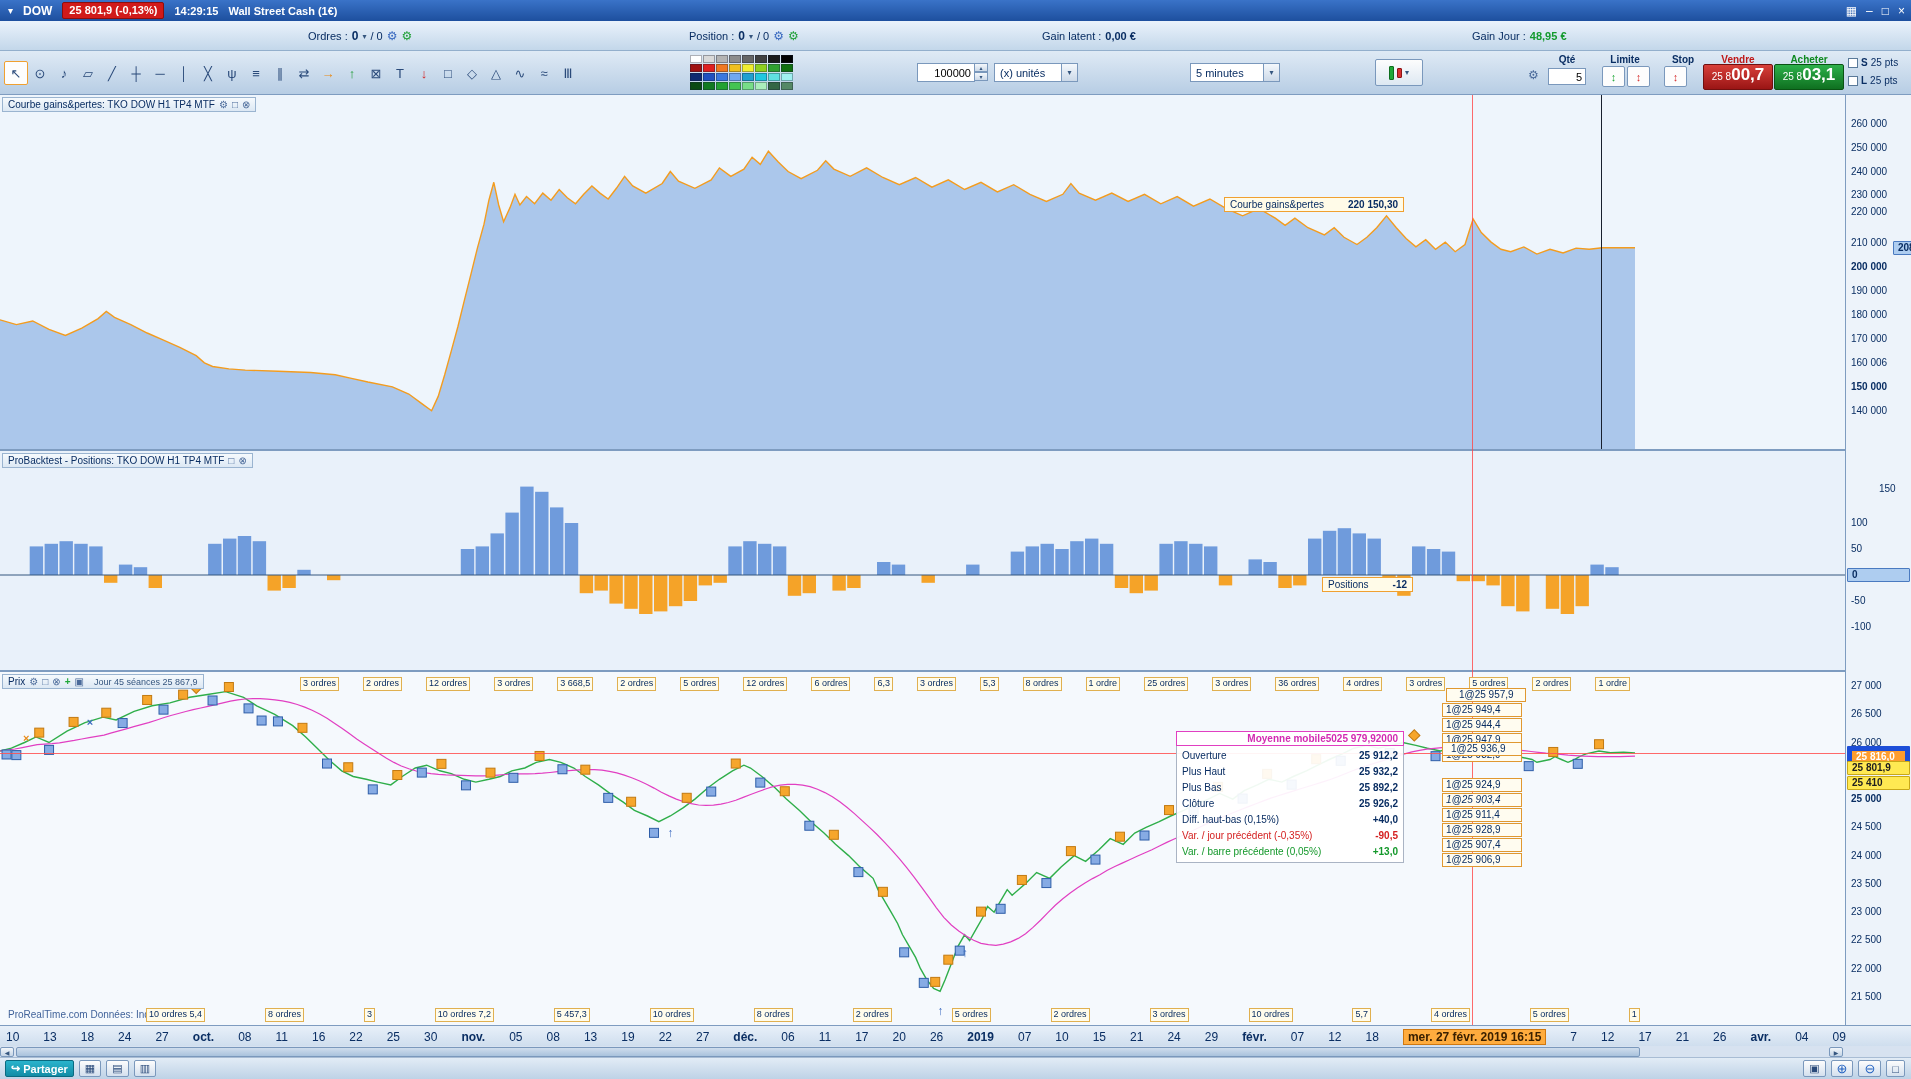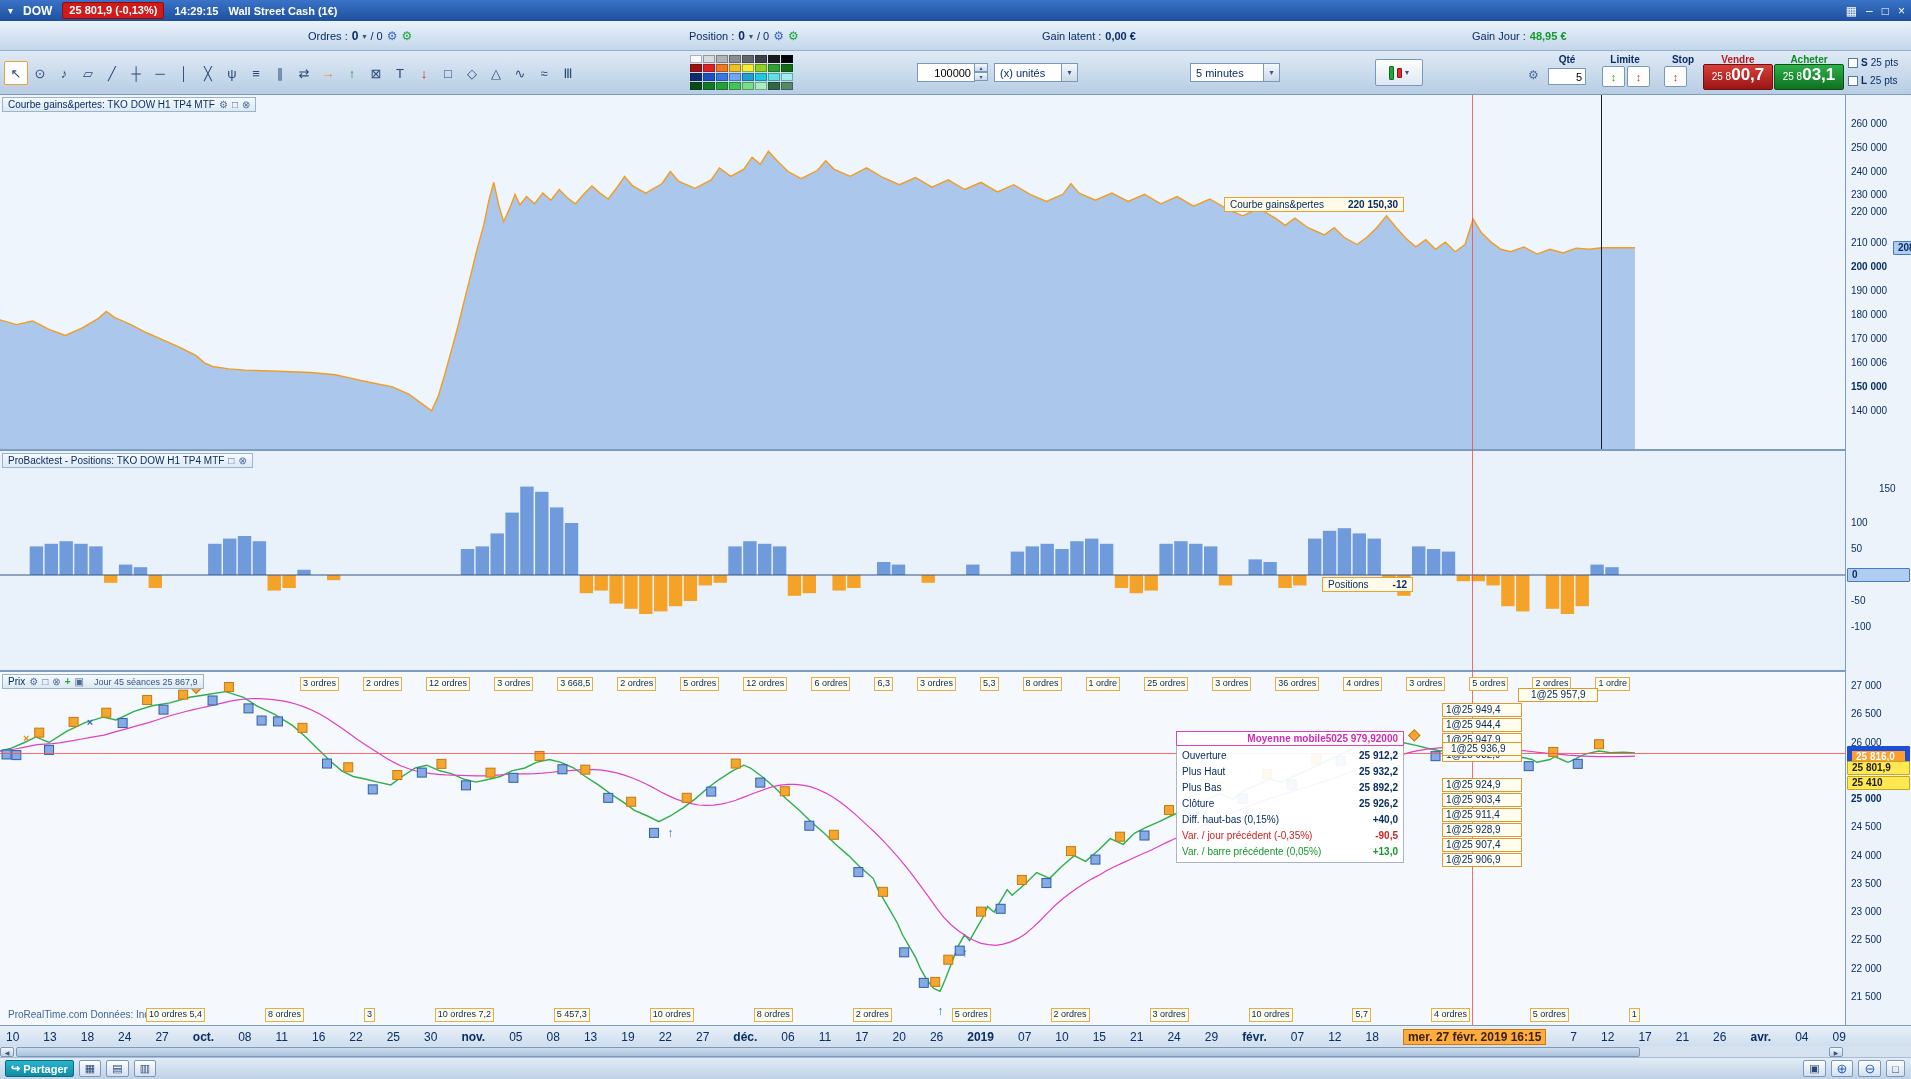--- a/index.html
+++ b/index.html
@@ -681,25 +681,25 @@
     <span class="sbtn">▤</span>
     <span class="sbtn">▥</span>
     <span class="right">
       <span class="sbtn">▣</span>
       <span class="sbtn zic">⊕</span>
       <span class="sbtn zic">⊖</span>
       <span class="sbtn">□</span>
     </span>
   </div>
 
-<div class="lbox" style="left: 1518px; top: 688px; padding-left: 12px;">1@25 957,9</div>
+<div class="lbox" style="left: 1446px; top: 688px; padding-left: 12px;">1@25 957,9</div>
     <div class="lbox" style="left: 1442px; top: 703px;">1@25 949,4</div>
     <div class="lbox" style="left: 1442px; top: 718px;">1@25 944,4</div>
     <div class="lbox" style="left: 1442px; top: 733px;">1@25 947,9</div>
     <div class="lbox" style="left: 1442px; top: 748px;">1@25 932,9</div>
     <div class="lbox" style="left: 1442px; top: 742px; padding-left: 8px;">1@25 936,9</div>
     <div class="lbox" style="left: 1442px; top: 778px;">1@25 924,9</div>
-    <div class="lbox" style="left: 1442px; top: 793px;">1@25 903,4</div>
+    <div class="lbox" style="left: 1442px; top: 793px; font-style: italic;">1@25 903,4</div>
     <div class="lbox" style="left: 1442px; top: 808px;">1@25 911,4</div>
     <div class="lbox" style="left: 1442px; top: 823px;">1@25 928,9</div>
     <div class="lbox" style="left: 1442px; top: 838px;">1@25 907,4</div>
     <div class="lbox" style="left: 1442px; top: 853px;">1@25 906,9</div>
   </div>
 
 </body></html>

